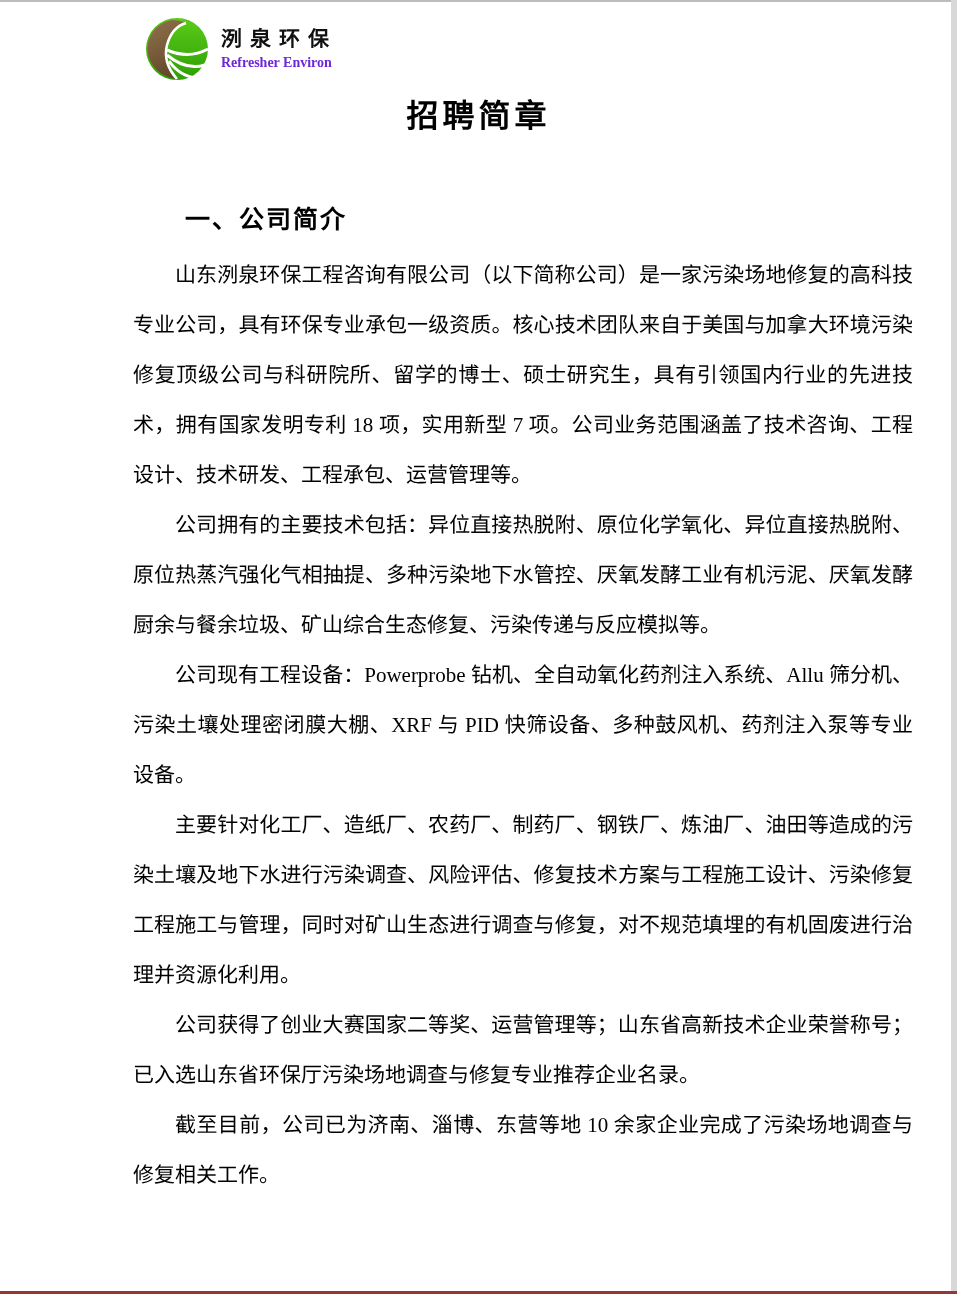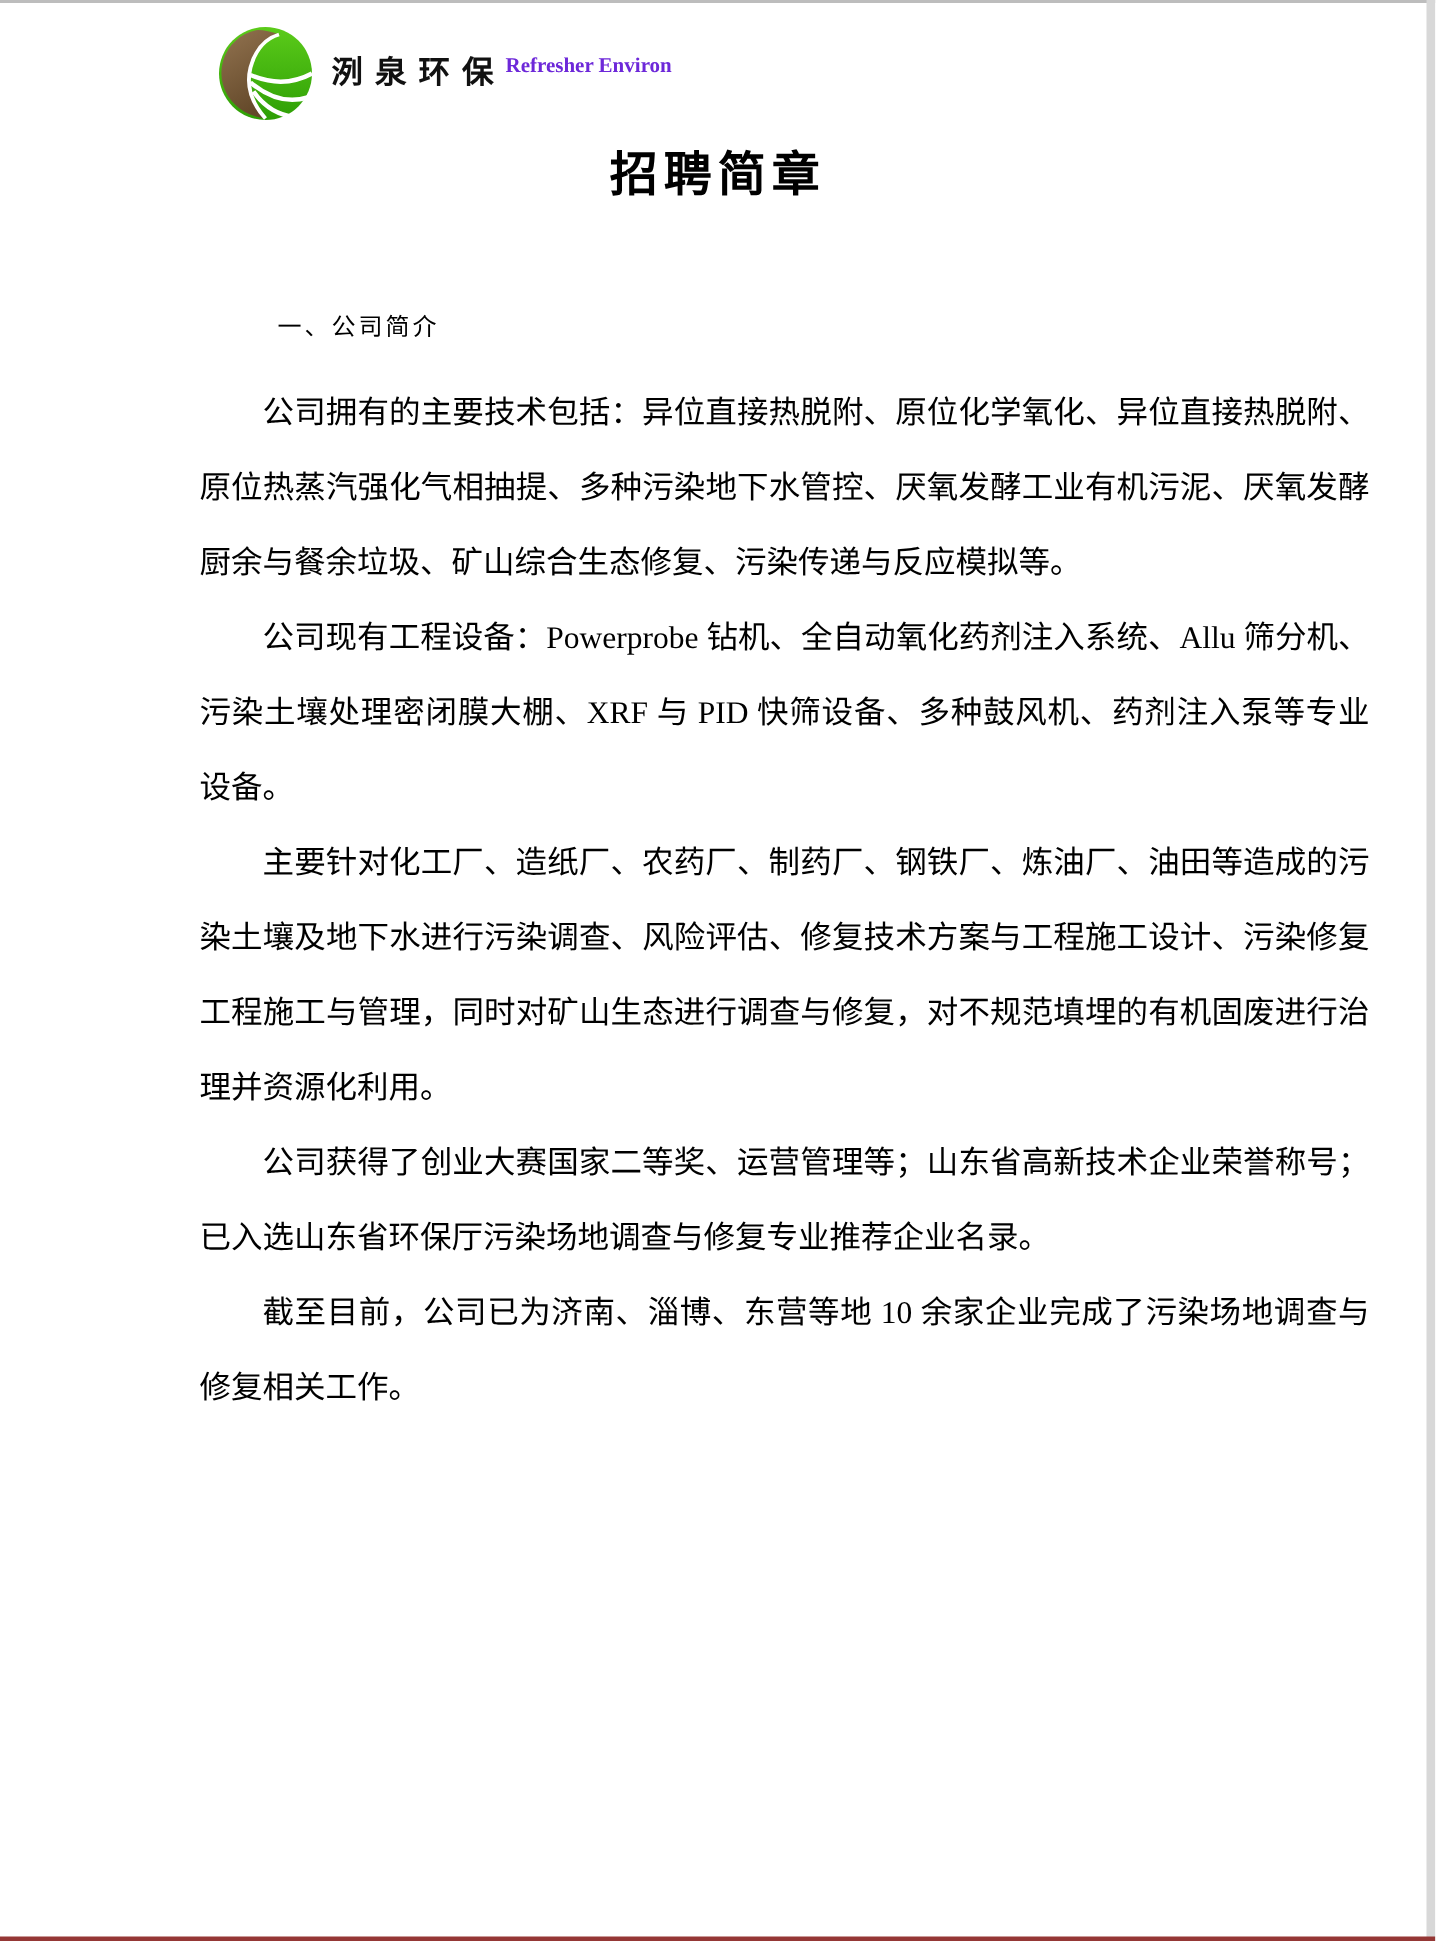--- a/index.html
+++ b/index.html
@@ -21,21 +21,21 @@
   }
   .bottom-rule{
     position:absolute;bottom:0;left:0;width:100%;height:3px;
   }
   
   .logo{
     position:absolute;left:145px;top:16px;
     display:flex;align-items:center;gap:12px;
   }
   .logo-mark{width:64px;height:66px;display:block;}
-  .logo-text{display:flex;flex-direction:row;justify-content:center;}
+  .logo-text{display:flex;flex-direction:column;justify-content:center;}
   .logo-cn{
     font-family:"Liberation Sans", sans-serif;
     font-weight:bold;font-size:21px;letter-spacing:8px;
     color:#111111;line-height:28px;white-space:nowrap;
   }
   .logo-en{
     font-family:"Liberation Serif", serif;
     font-weight:bold;font-size:14px;color:#6d28d9;
     line-height:20px;white-space:nowrap;
   }
@@ -46,21 +46,21 @@
     font-family:"Liberation Serif", serif;
     font-weight:bold;font-size:32px;letter-spacing:4px;
     line-height:56px;
   }
   .content{
     position:absolute;left:133px;top:198px;width:780px;
   }
   .section-heading{
     margin:0 0 10px 52px;
     font-family:"Liberation Sans", sans-serif;
-    font-weight:normal;font-size:16px;line-height:42px;
+    font-weight:bold;font-size:25px;line-height:42px;
     letter-spacing:2px;
   }
   .para{
     margin:0;
     font-size:21px;line-height:50px;
     text-indent:2em;
     text-align:justify;
     font-family:"Liberation Serif", serif;
   }
 </style>
@@ -97,20 +97,21 @@
       <div class="logo-cn">洌泉环保</div>
       <div class="logo-en">Refresher Environ</div>
     </div>
   </div>
 
   <div class="doc-title">招聘简章</div>
 
   <div class="content">
     <h2 class="section-heading">一、公司简介</h2>
     <div>
+        <p class="para">山东洌泉环保工程咨询有限公司（以下简称公司）是一家污染场地修复的高科技专业公司，具有环保专业承包一级资质。核心技术团队来自于美国与加拿大环境污染修复顶级公司与科研院所、留学的博士、硕士研究生，具有引领国内行业的先进技术，拥有国家发明专利 18 项，实用新型 7 项。公司业务范围涵盖了技术咨询、工程设计、技术研发、工程承包、运营管理等。</p>
         <p class="para">公司拥有的主要技术包括：异位直接热脱附、原位化学氧化、异位直接热脱附、原位热蒸汽强化气相抽提、多种污染地下水管控、厌氧发酵工业有机污泥、厌氧发酵厨余与餐余垃圾、矿山综合生态修复、污染传递与反应模拟等。</p>
         <p class="para">公司现有工程设备：Powerprobe 钻机、全自动氧化药剂注入系统、Allu 筛分机、污染土壤处理密闭膜大棚、XRF 与 PID 快筛设备、多种鼓风机、药剂注入泵等专业设备。</p>
         <p class="para">主要针对化工厂、造纸厂、农药厂、制药厂、钢铁厂、炼油厂、油田等造成的污染土壤及地下水进行污染调查、风险评估、修复技术方案与工程施工设计、污染修复工程施工与管理，同时对矿山生态进行调查与修复，对不规范填埋的有机固废进行治理并资源化利用。</p>
         <p class="para">公司获得了创业大赛国家二等奖、运营管理等；山东省高新技术企业荣誉称号；已入选山东省环保厅污染场地调查与修复专业推荐企业名录。</p>
         <p class="para">截至目前，公司已为济南、淄博、东营等地 10 余家企业完成了污染场地调查与修复相关工作。</p>
       </div>
   </div>
 
   <div class="bottom-rule" style="background: rgb(149, 55, 53);"></div>
 

